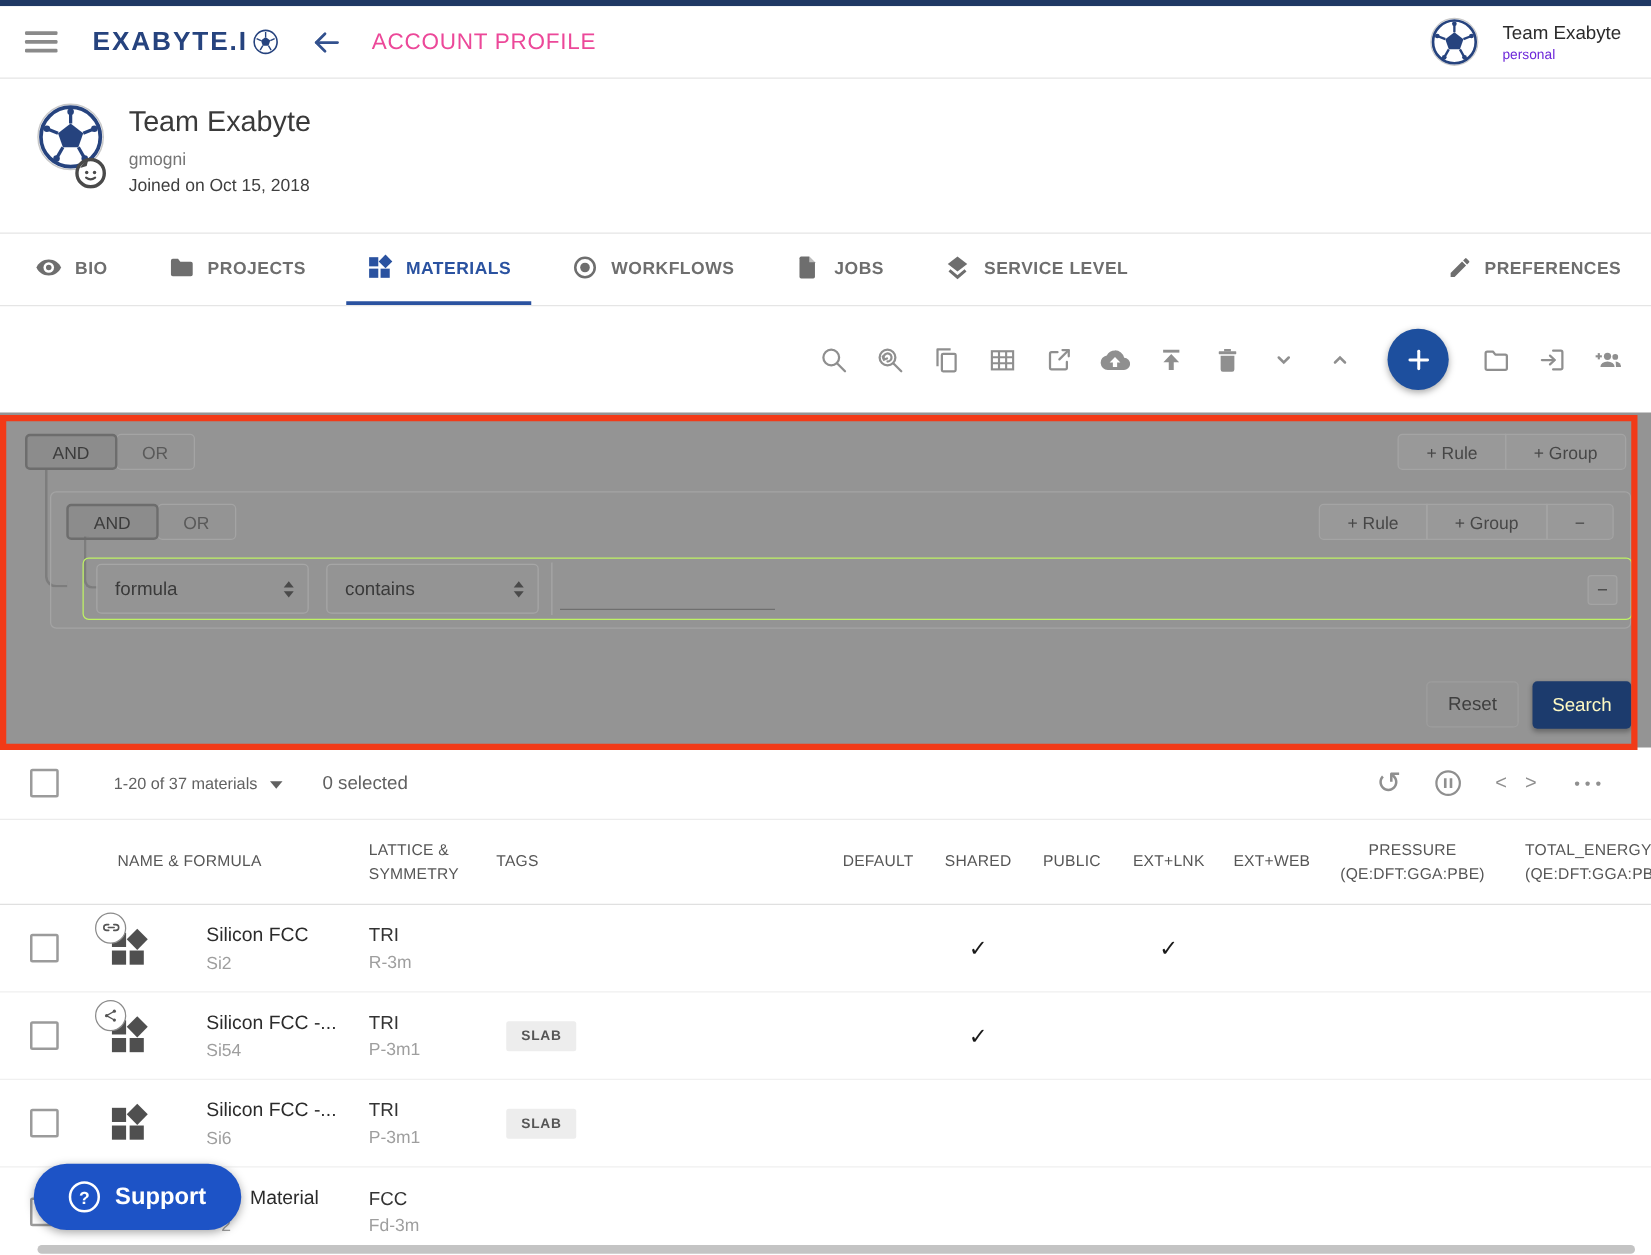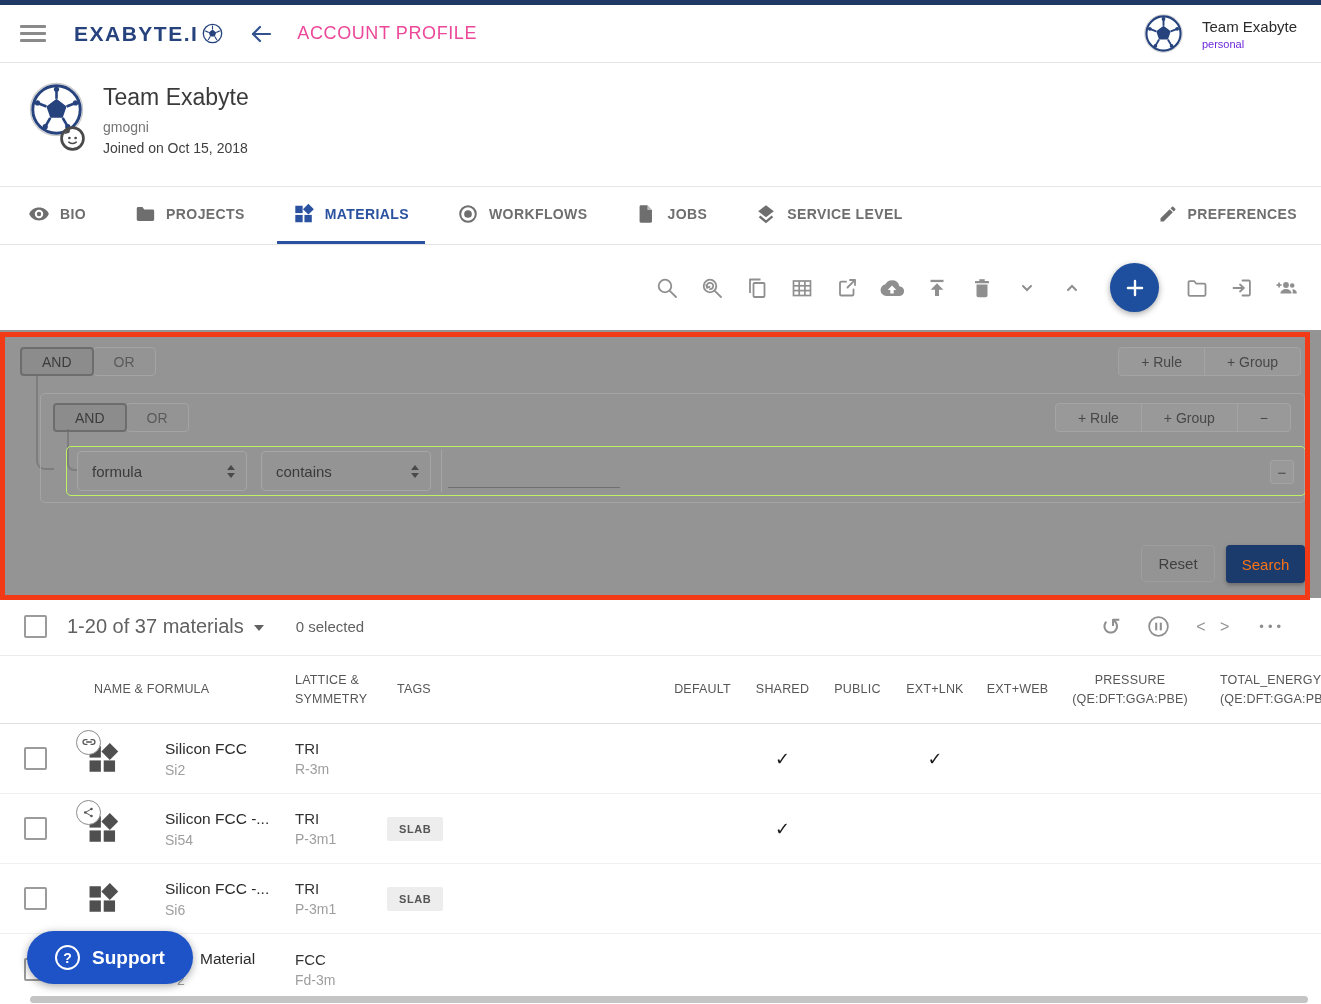--- a/index.html
+++ b/index.html
@@ -60,27 +60,27 @@
   .rulebox{position:absolute;left:25px;top:52px;width:1240px;height:50px;border:1px solid #bef264;border-radius:5px;display:flex;align-items:center}
   .qselect{width:170px;height:40px;border:1px solid #a6a6a6;border-radius:4px;display:flex;align-items:center;justify-content:space-between;padding:0 11px 0 14px;font-size:15px;color:#3a3a3a;margin-left:10px;cursor:pointer;background:transparent}
   .updown{display:flex;flex-direction:column;gap:3px}
   .tri-up{width:0;height:0;border-left:4.5px solid transparent;border-right:4.5px solid transparent;border-bottom:5.5px solid #4a4a4a}
   .tri-down{width:0;height:0;border-left:4.5px solid transparent;border-right:4.5px solid transparent;border-top:5.5px solid #4a4a4a}
   .vdivider{width:1px;height:42px;background:#a6a6a6;margin-left:10px}
   .qinput{margin-left:6px;width:172px;height:30px;border:none;border-bottom:1px solid #6f6f6f;background:transparent;outline:none;font-size:15px;color:#333;align-self:flex-end;margin-bottom:7px}
   .minus-btn{position:absolute;right:11px;top:13px;width:24px;height:24px;border:1px solid #a4a4a4;border-radius:3px;color:#474747;font-size:15px;display:flex;align-items:center;justify-content:center;cursor:pointer;background:rgba(255,255,255,.05)}
   .panel-actions{position:absolute;right:16px;bottom:15px;display:flex;gap:11px;align-items:flex-start}
   .btn-reset{width:74px;height:37px;border:1px solid #9d9d9d;border-radius:4px;background:transparent;color:#3f3f3f;font-size:15px;font-family:inherit;cursor:pointer}
-  .btn-search{width:79px;height:38px;border:none;border-radius:4px;background:#1C3B6D;color:#f97316;font-size:15px;font-family:inherit;box-shadow:0 2px 4px rgba(0,0,0,.3);cursor:pointer}
+  .btn-search{width:79px;height:38px;border:none;border-radius:4px;background:#1C3B6D;color:#fef9c3;font-size:15px;font-family:inherit;box-shadow:0 2px 4px rgba(0,0,0,.3);cursor:pointer}
   .annotation{position:absolute;left:0;top:332px;width:1310px;height:268px;border:5px solid #F23A17;pointer-events:none;z-index:150}
 
   
   .results{height:58px;border-bottom:1px solid #ececec;display:flex;align-items:center;padding:0 24px}
   .cb{width:23px;height:23px;border:2px solid #9b9b9b;border-radius:2px;background:#fff;cursor:pointer;flex:none}
-  .count{margin-left:20px;font-size:20px;color:#616161;display:flex;align-items:center;gap:10px;cursor:pointer}
+  .count{margin-left:44px;font-size:13px;color:#616161;display:flex;align-items:center;gap:10px;cursor:pointer}
   .caret{width:0;height:0;border-left:5px solid transparent;border-right:5px solid transparent;border-top:6px solid #616161;margin-top:2px}
   .selected{margin-left:32px;font-size:15px;color:#616161}
   .r-icons{margin-left:auto;display:flex;align-items:center;gap:25px;margin-right:12px;color:#8f8f8f}
   .r-refresh{font-size:24px;line-height:1;cursor:pointer;color:#8f8f8f}
   .r-code{font-size:16px;letter-spacing:5px;cursor:pointer;color:#8f8f8f}
   .r-more{font-size:13px;letter-spacing:4px;cursor:pointer;color:#8f8f8f}
 
   
   .grid{display:grid;grid-template-columns:64px 76px 155px 90px 275px 85px 75px 75px 80px 85px 140px 121px;align-items:center}
   .thead{height:68px;border-bottom:1px solid #e0e0e0;font-size:12.5px;color:#565656;letter-spacing:.2px}
@@ -93,21 +93,21 @@
   .iconcell{position:relative;padding-left:22px}
   .maticon{color:#4f4f4f}
   .badge{position:absolute;left:12px;top:-12px;width:25px;height:25px;border:1.5px solid #8b8b8b;border-radius:50%;background:#fff;display:flex;align-items:center;justify-content:center}
   .namecell{padding-left:25px}
   .m-name{font-size:15.5px;color:#2b2b2b}
   .m-formula{font-size:14px;color:#9e9e9e;margin-top:4px}
   .shift-name{margin-left:35px}
   .shift-formula{margin-left:12px}
   .l-lat{font-size:15px;color:#333}
   .l-sym{font-size:14px;color:#9e9e9e;margin-top:4px}
-  .chip{display:inline-block;background:#ededed;color:#555;font-size:11px;font-weight:bold;letter-spacing:.6px;padding:6px 12px;border-radius:2px;margin-left:2px}
+  .chip{display:inline-block;background:#ededed;color:#555;font-size:11px;font-weight:bold;letter-spacing:.6px;padding:6px 12px;border-radius:2px;margin-left:20px}
   .chip:empty{display:none}
   .check{text-align:center;font-size:18px;color:#1a1a1a}
 
   
   .support{position:absolute;left:27px;top:931px;width:166px;height:53px;border-radius:27px;background:#1D53C6;display:flex;align-items:center;justify-content:center;gap:12px;z-index:200;box-shadow:0 2px 8px rgba(0,0,0,.35);cursor:pointer}
   .q-circle{width:25px;height:25px;border:2.5px solid #fff;border-radius:50%;color:#fff;font-size:14px;font-weight:bold;display:flex;align-items:center;justify-content:center}
   .support-label{color:#fff;font-size:19px;font-weight:bold}
   .hscroll{position:absolute;left:30px;bottom:1px;width:1278px;height:7px;border-radius:4px;background:#c4c4c4;z-index:180;cursor:pointer}
 </style>
 </head>

